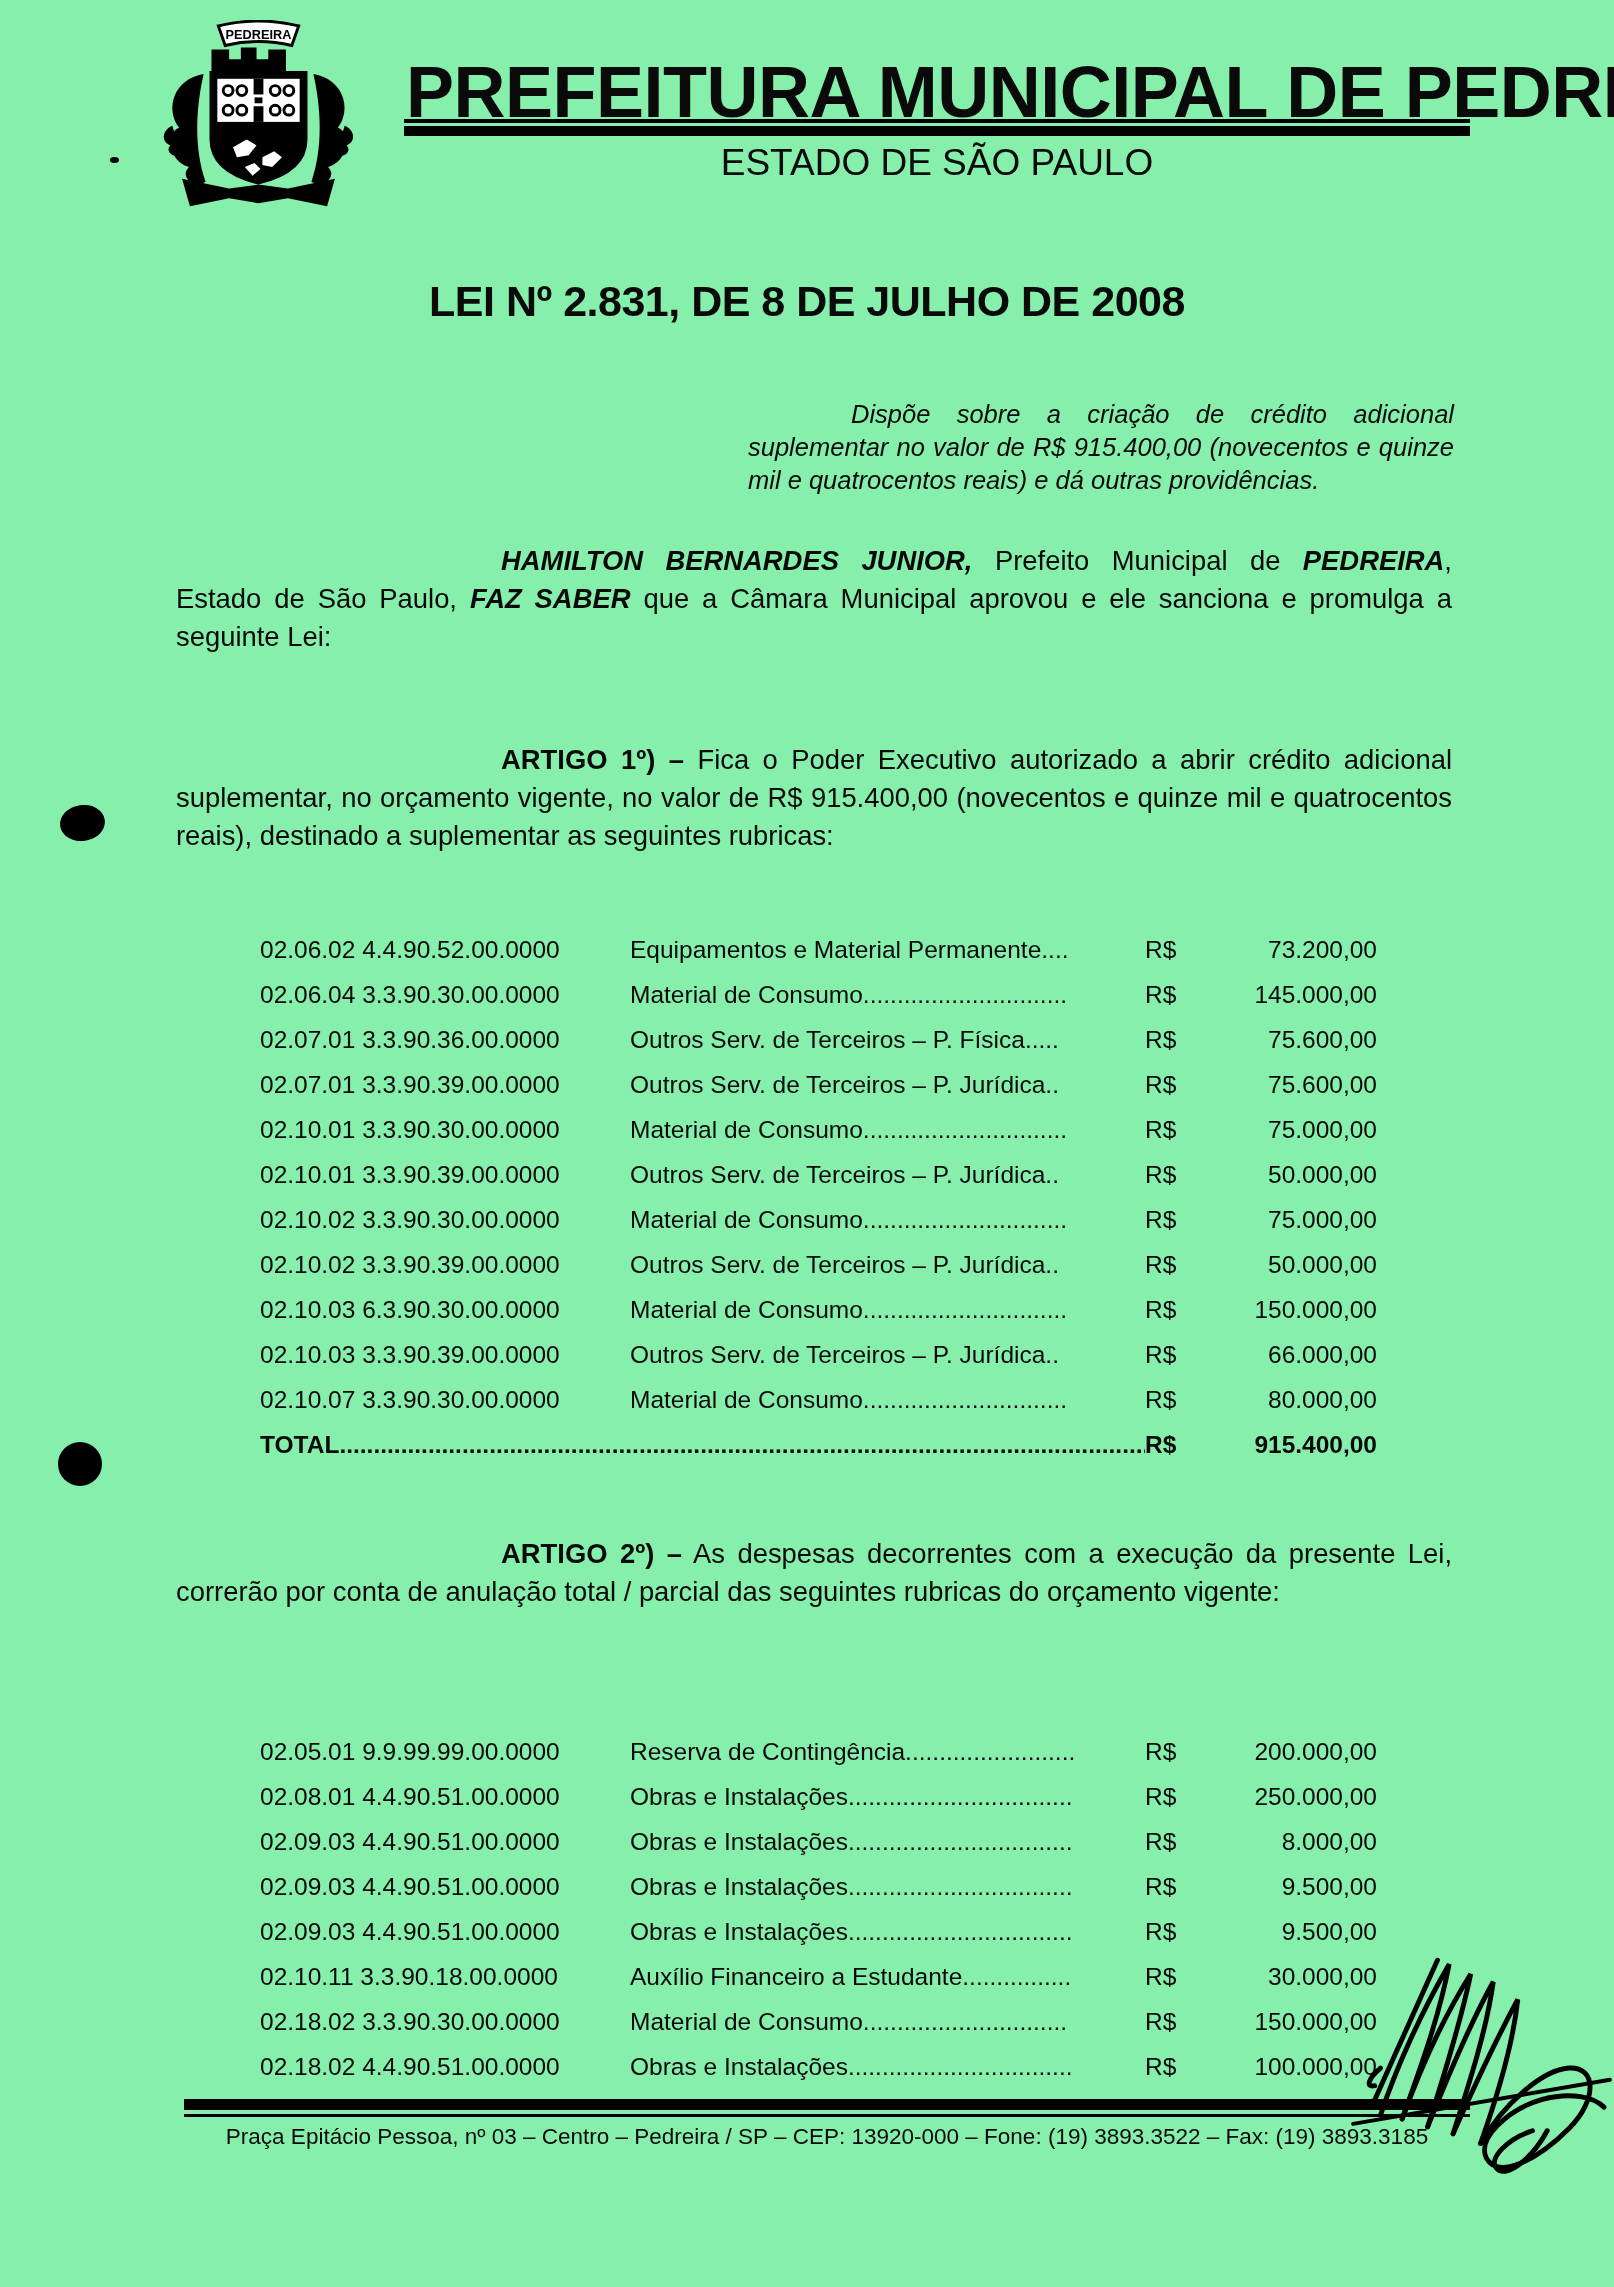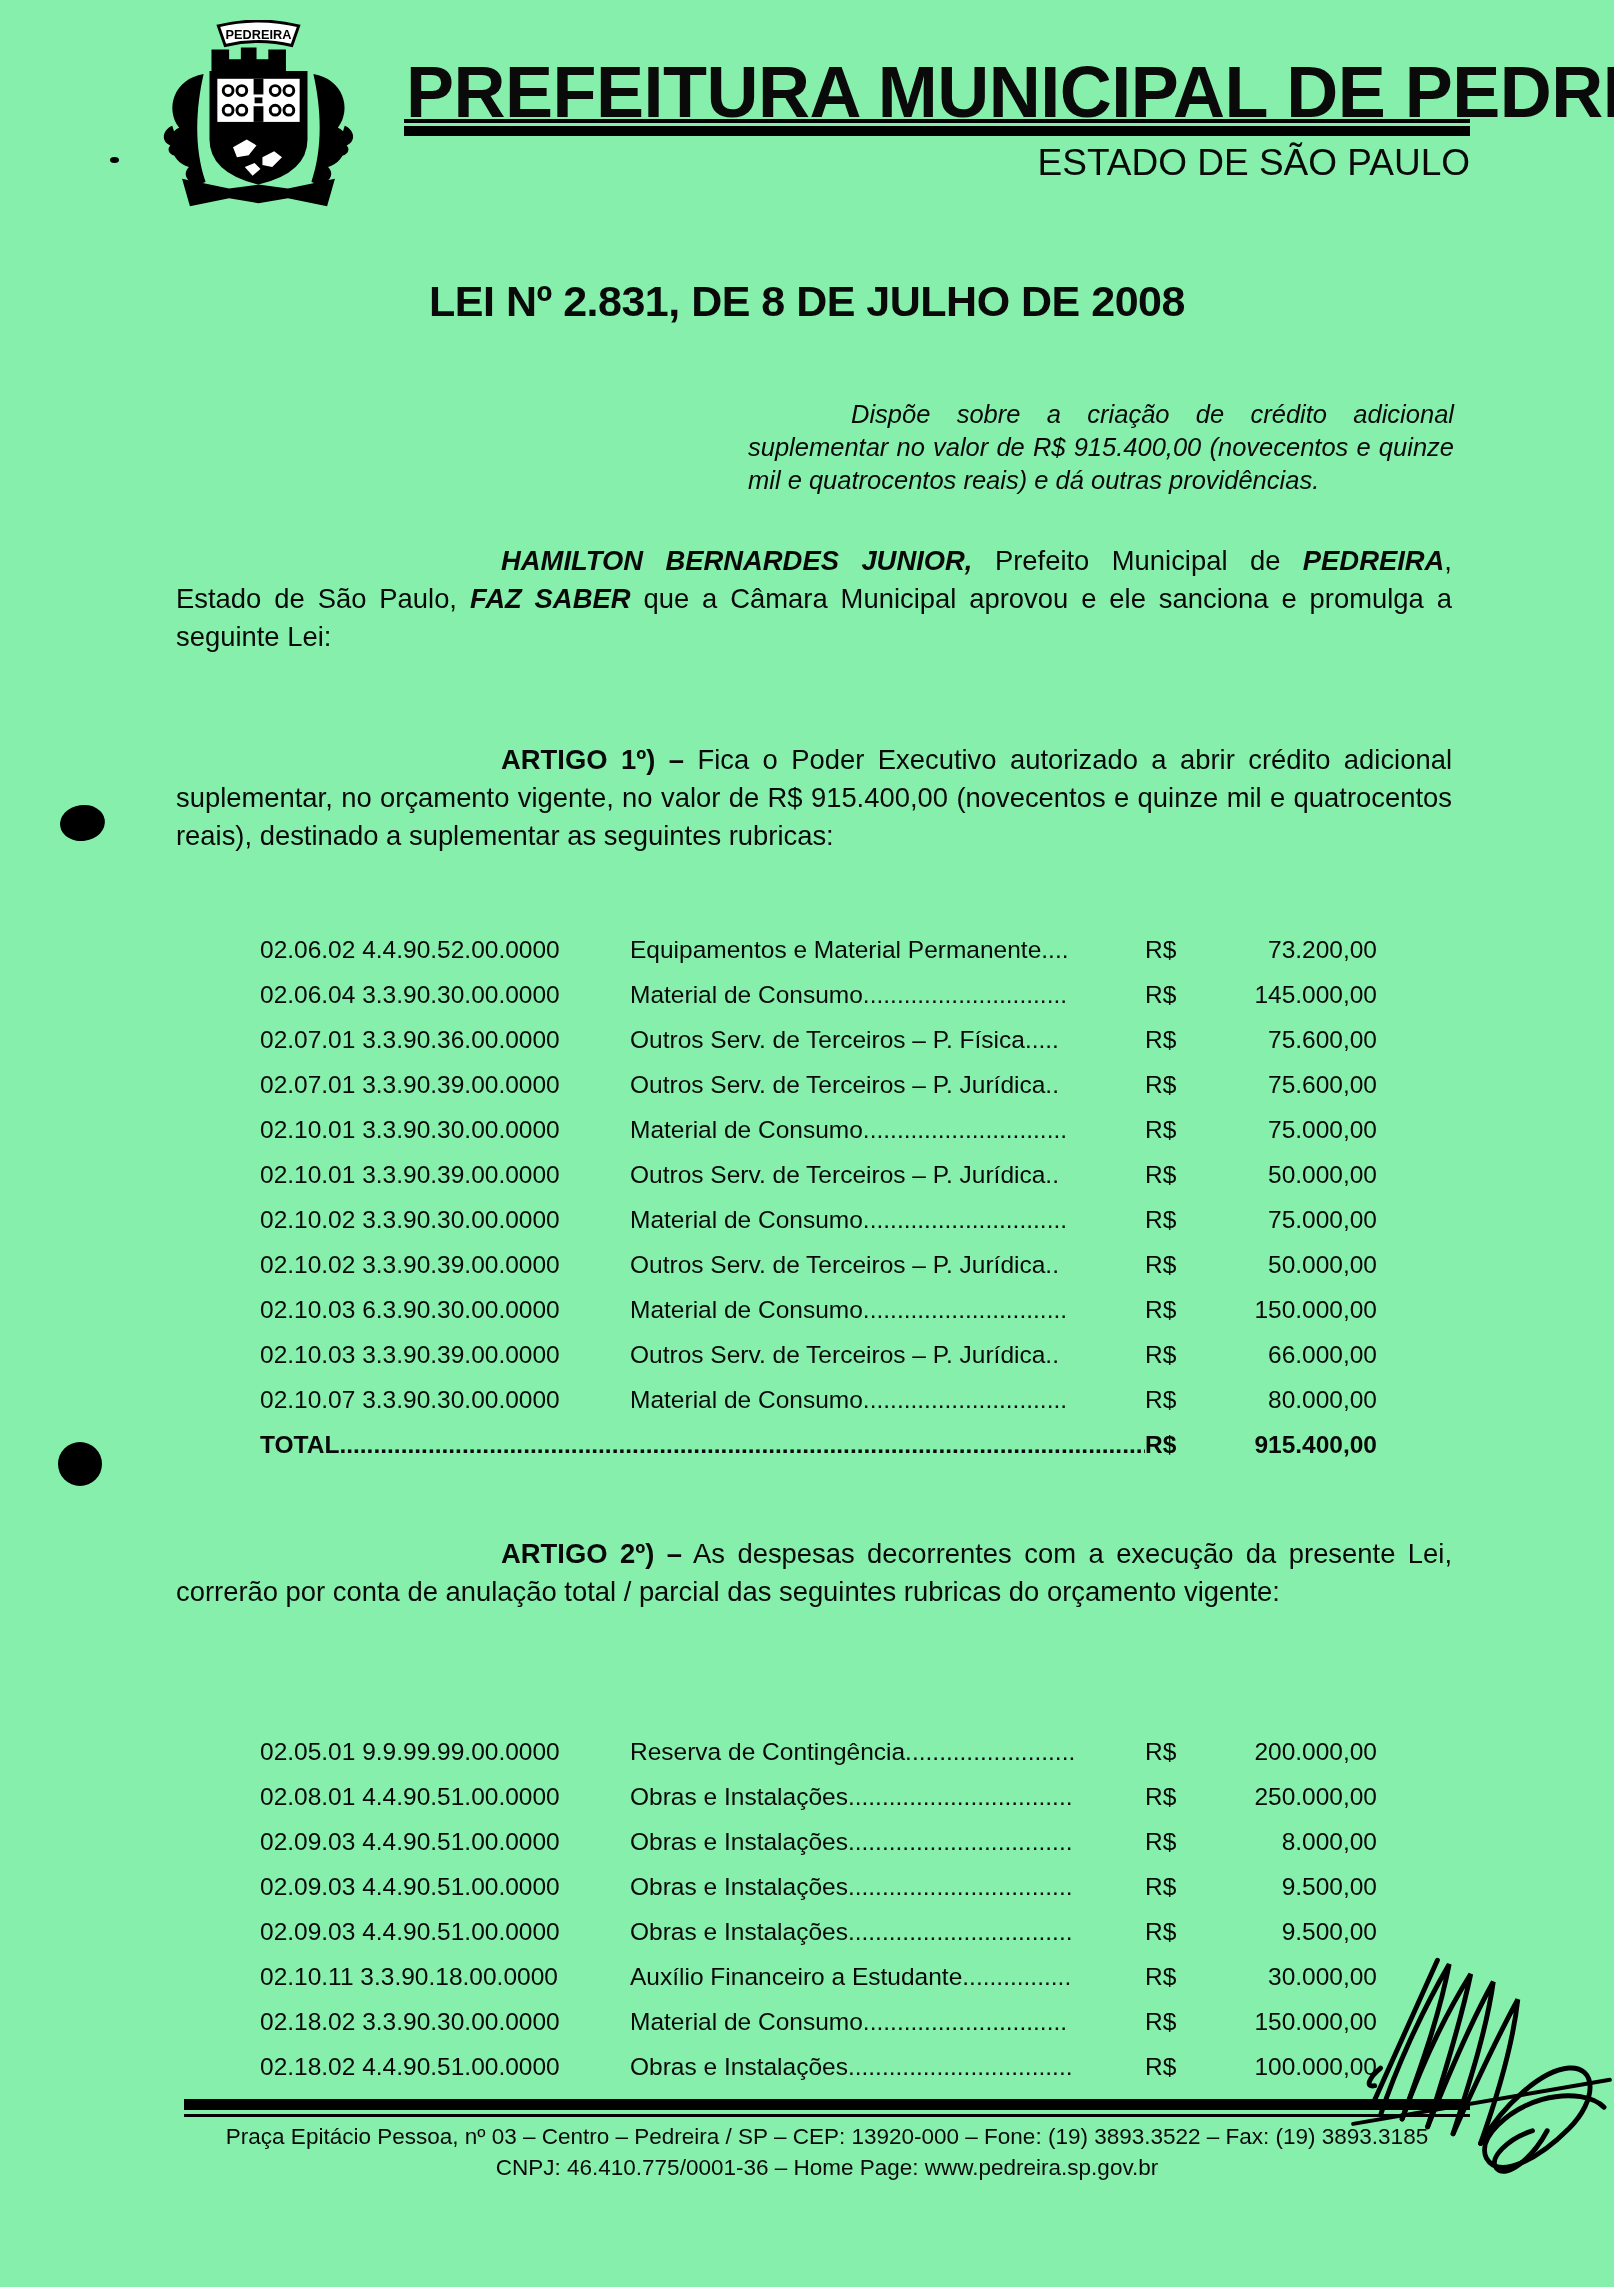--- a/index.html
+++ b/index.html
@@ -19,21 +19,21 @@
   .emblem { position:absolute; left:135px; top:19.6px; width:247px; height:194px; }
   .org-name {
     position:absolute; left:406px; top:51px; width:1068px;
     font-size:72px; font-weight:bold; letter-spacing:-0.5px; white-space:nowrap;
   }
   .header-rule { position:absolute; left:404px; top:119px; width:1066px; }
   .header-rule .thin  { height:3.9px;  background:#000; margin-bottom:2.9px; }
   .header-rule .thick { height:9.8px; background:#000; }
   .state-line {
     position:absolute; left:404px; top:142px; width:1066px;
-    text-align:right; font-size:37px; white-space:nowrap;
+    text-align:center; font-size:37px; white-space:nowrap;
   }
 
   .law-title {
     position:absolute; left:0; top:277px; width:1614px;
     text-align:center; font-size:43px; font-weight:bold; letter-spacing:-0.5px;
   }
 
   .ementa {
     position:absolute; left:748px; top:398px; width:706px;
     font-style:italic; font-size:25.5px; line-height:33px;
@@ -291,18 +291,17 @@
     </svg>
   </div>
 
   <div class="footer">
     <div class="footer-rule">
       <div class="thick"></div>
         <div class="thin"></div>
     </div>
     <div class="footer-text">
       <div>Praça Epitácio Pessoa, nº 03 – Centro – Pedreira / SP – CEP: 13920-000 – Fone: (19) 3893.3522 – Fax: (19) 3893.3185</div>
-      <div>CNPJ: 46.410.775/0001-36 – Home Page: www.pedreira.sp.gov.br</div>
     </div>
   </div>
 
 </div>
 
 
 </body></html>

